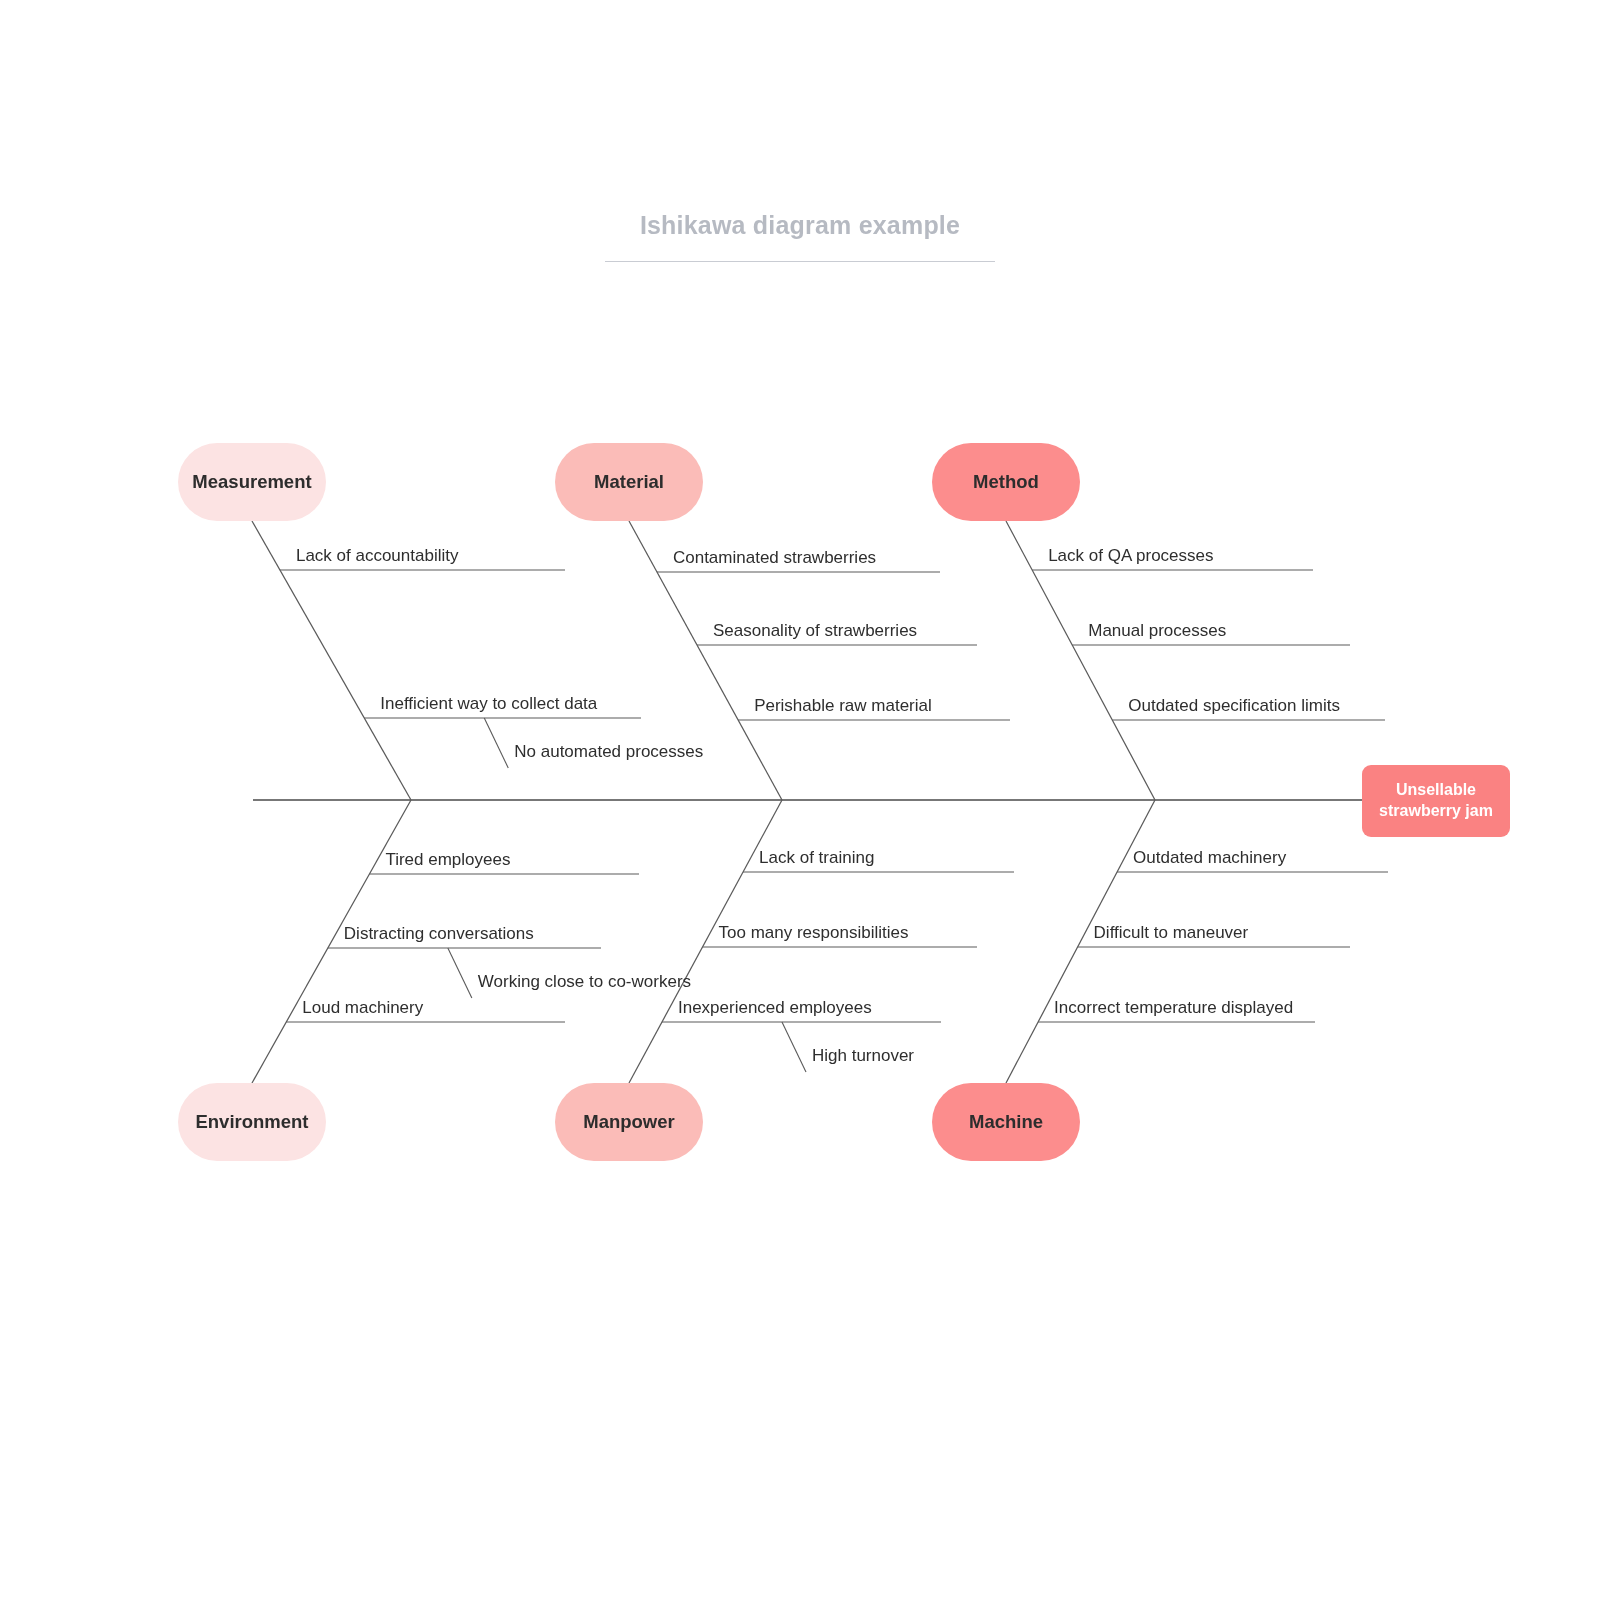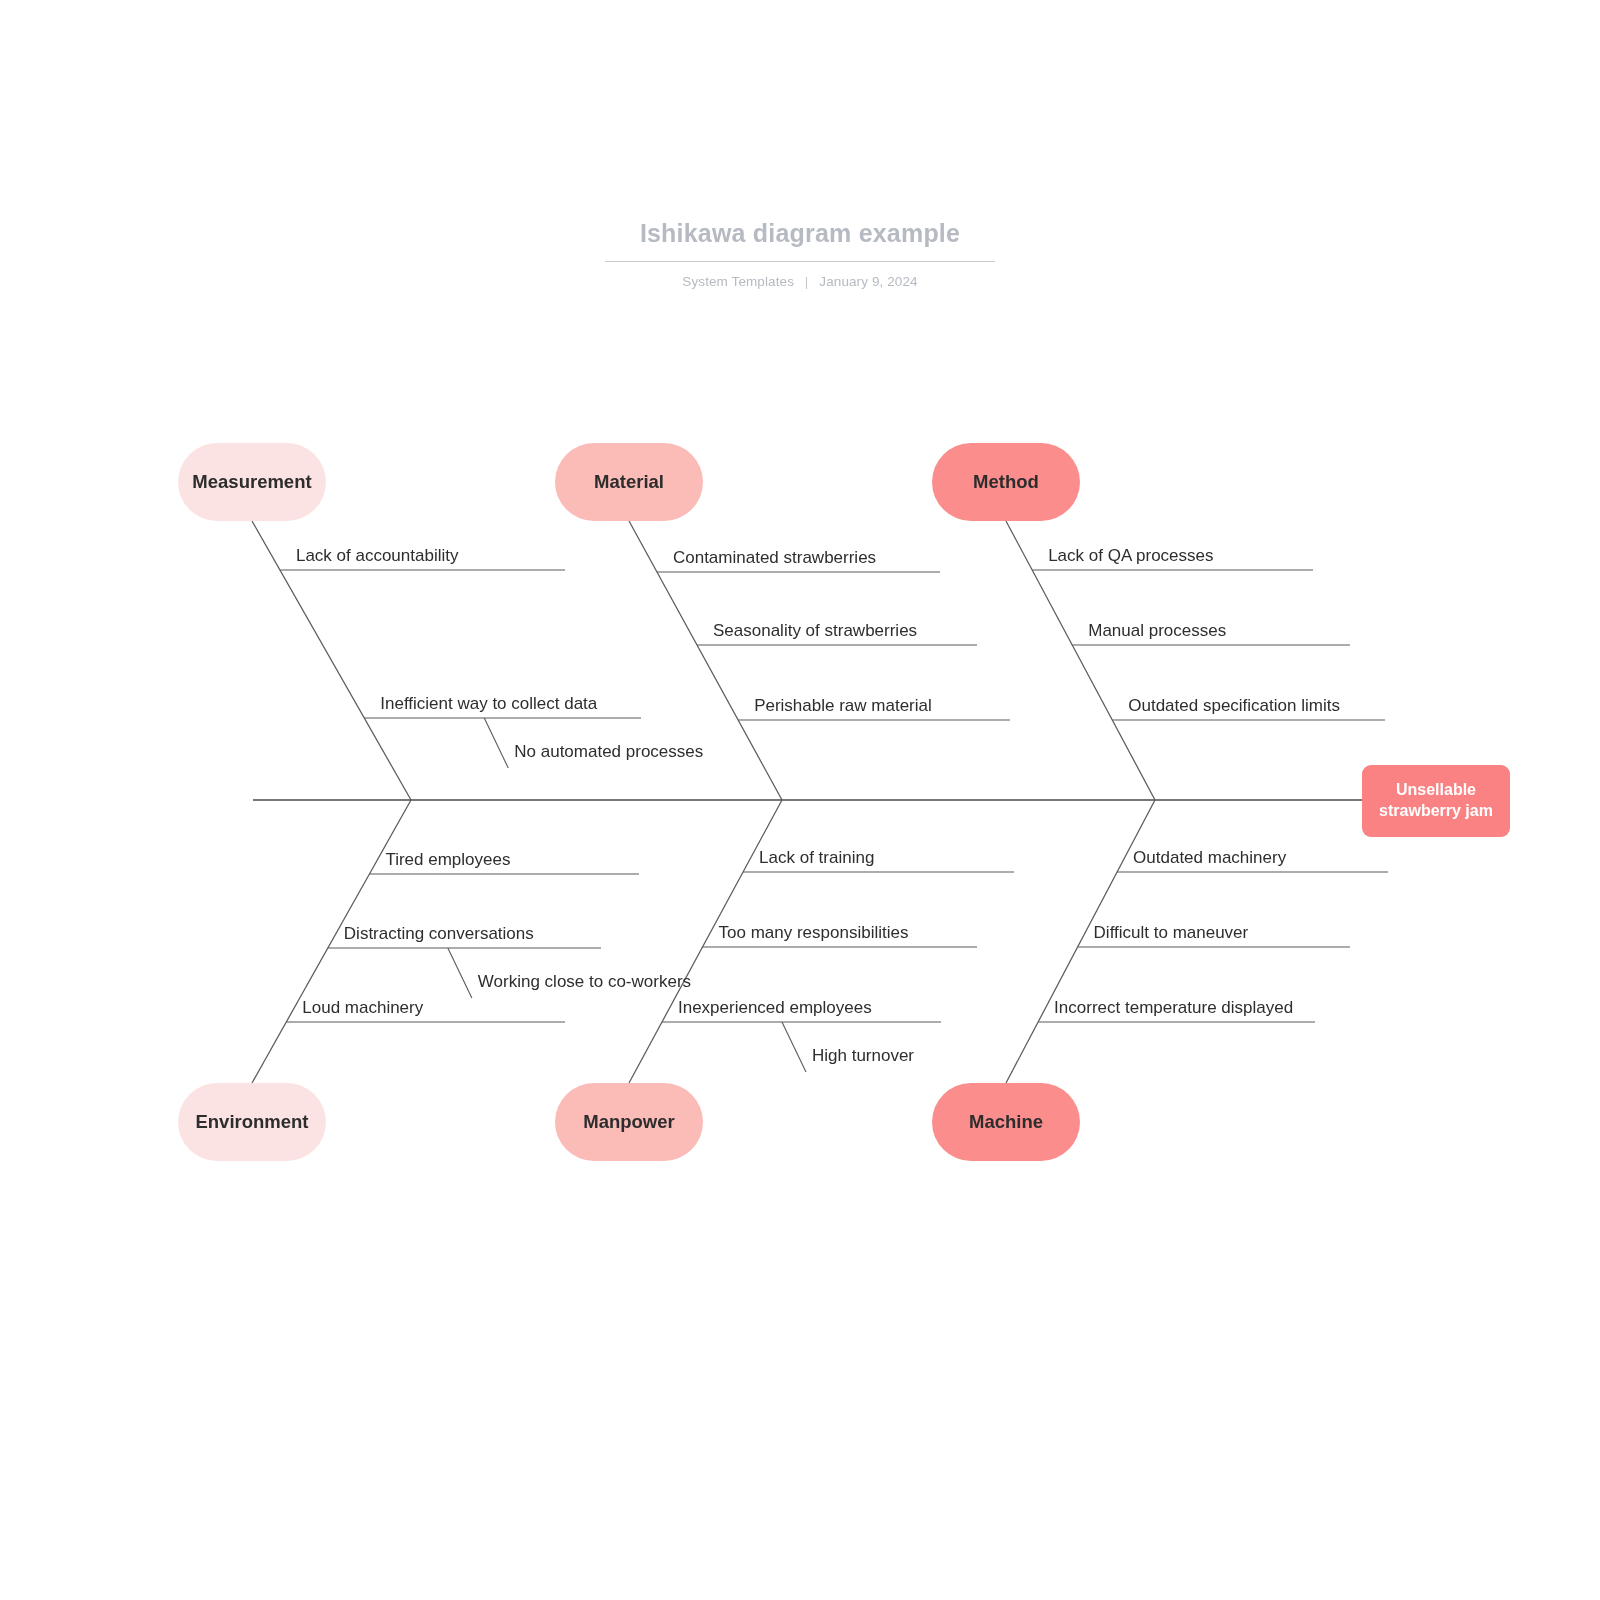--- a/index.html
+++ b/index.html
@@ -24,23 +24,23 @@
     top: 205px;
     width: 1600px;
     text-align: center;
   }
   .doc-title {
     font-size: 25px;
     font-weight: bold;
     color: #b6bac2;
     letter-spacing: 0.2px;
     line-height: 32px;
-    margin: 12px auto;
+    margin: 4px auto;
     width: 390px;
-    padding-bottom: 12px;
+    padding-bottom: 20px;
     border-bottom: 1.5px solid #c9ccd3;
   }
   .doc-subline {
     margin-top: 9px;
     font-size: 13.5px;
     color: #b6bac2;
     letter-spacing: 0.1px;
   }
   .doc-subline .sep {
     padding: 0 7px;
@@ -107,25 +107,20 @@
     font-weight: bold;
     fill: #ffffff;
     text-anchor: middle;
   }
 </style>
 </head>
 <body>
 
 <div class="doc-header">
   <div class="doc-title">Ishikawa diagram example</div>
-  <div class="doc-subline">
-    <span>System Templates</span>
-    <span class="sep">|</span>
-    <span>January 9, 2024</span>
-  </div>
 </div>
 
 <div class="diagram-wrap">
   <svg class="fishbone" viewBox="0 0 1600 1600" xmlns="http://www.w3.org/2000/svg">
     <g id="bones-layer">
         <line x1="253" y1="800" x2="1386" y2="800" class="spine-line"></line>
         <g>
           <line x1="252" y1="521" x2="411" y2="800" class="bone-line"></line>
         </g>
         <g>

